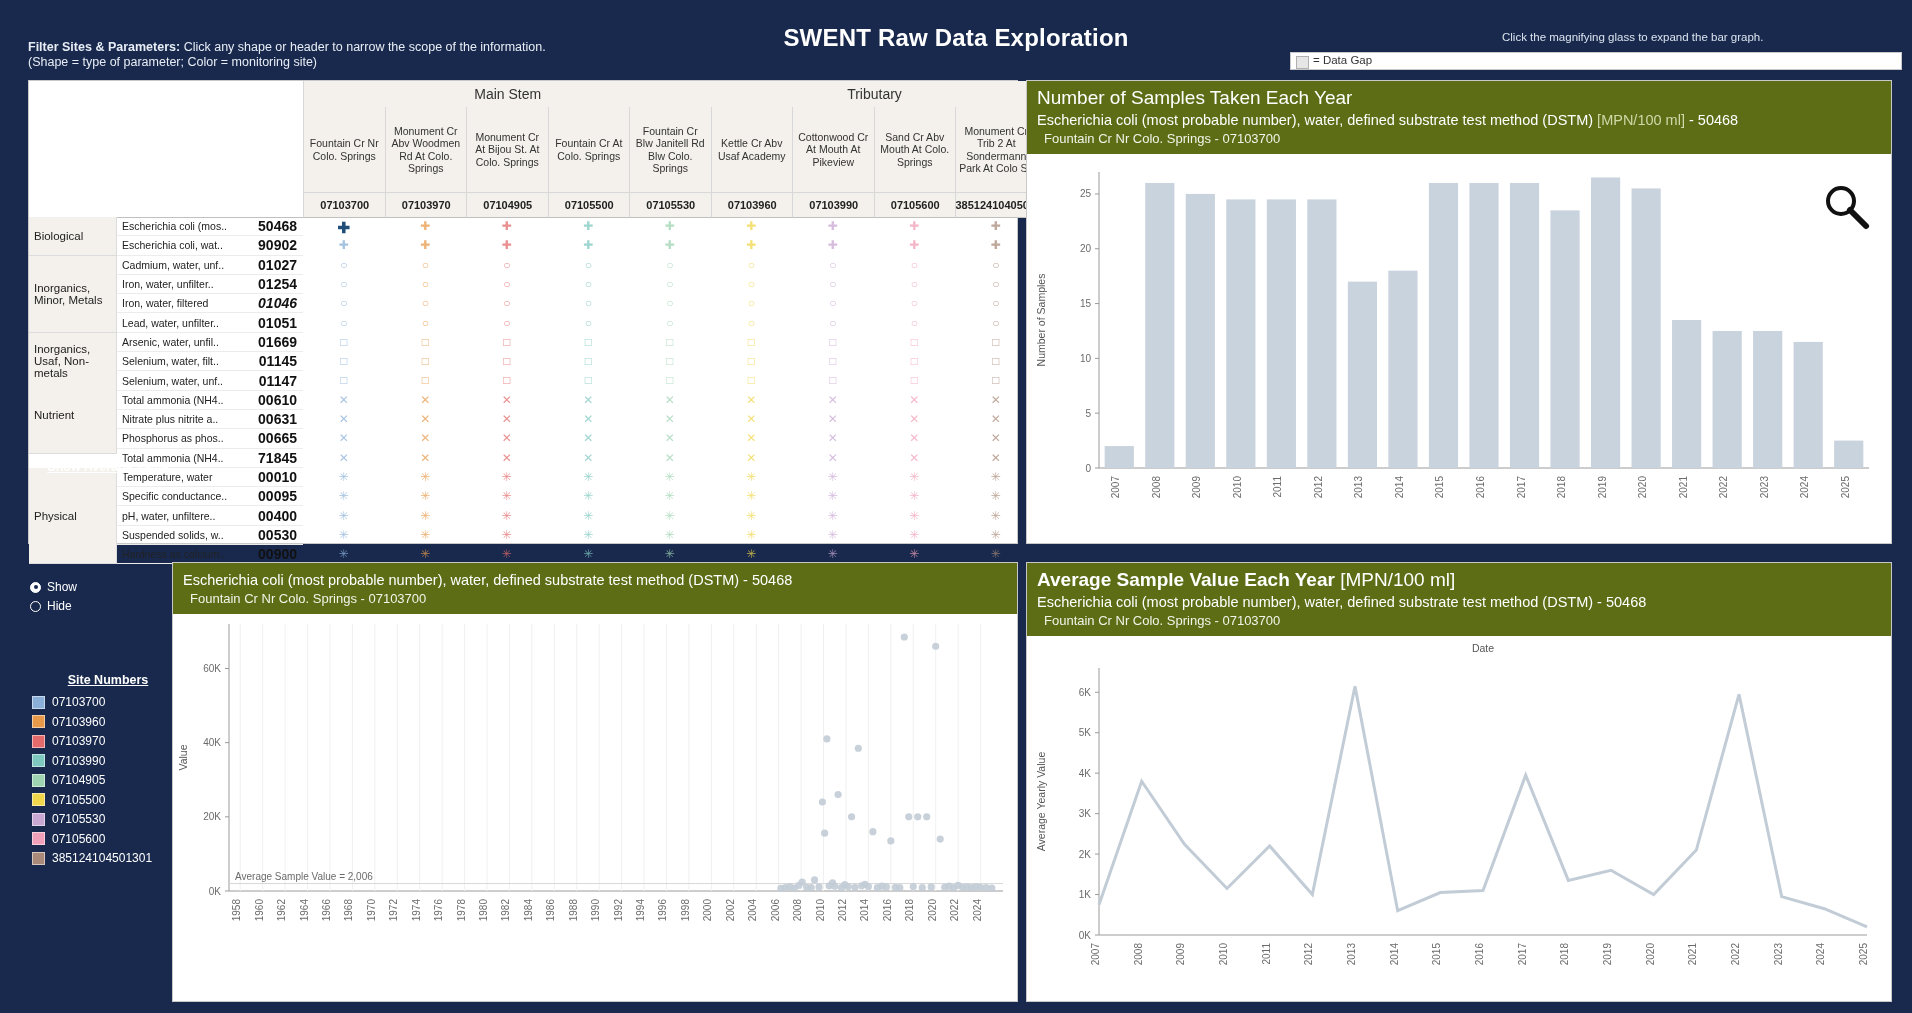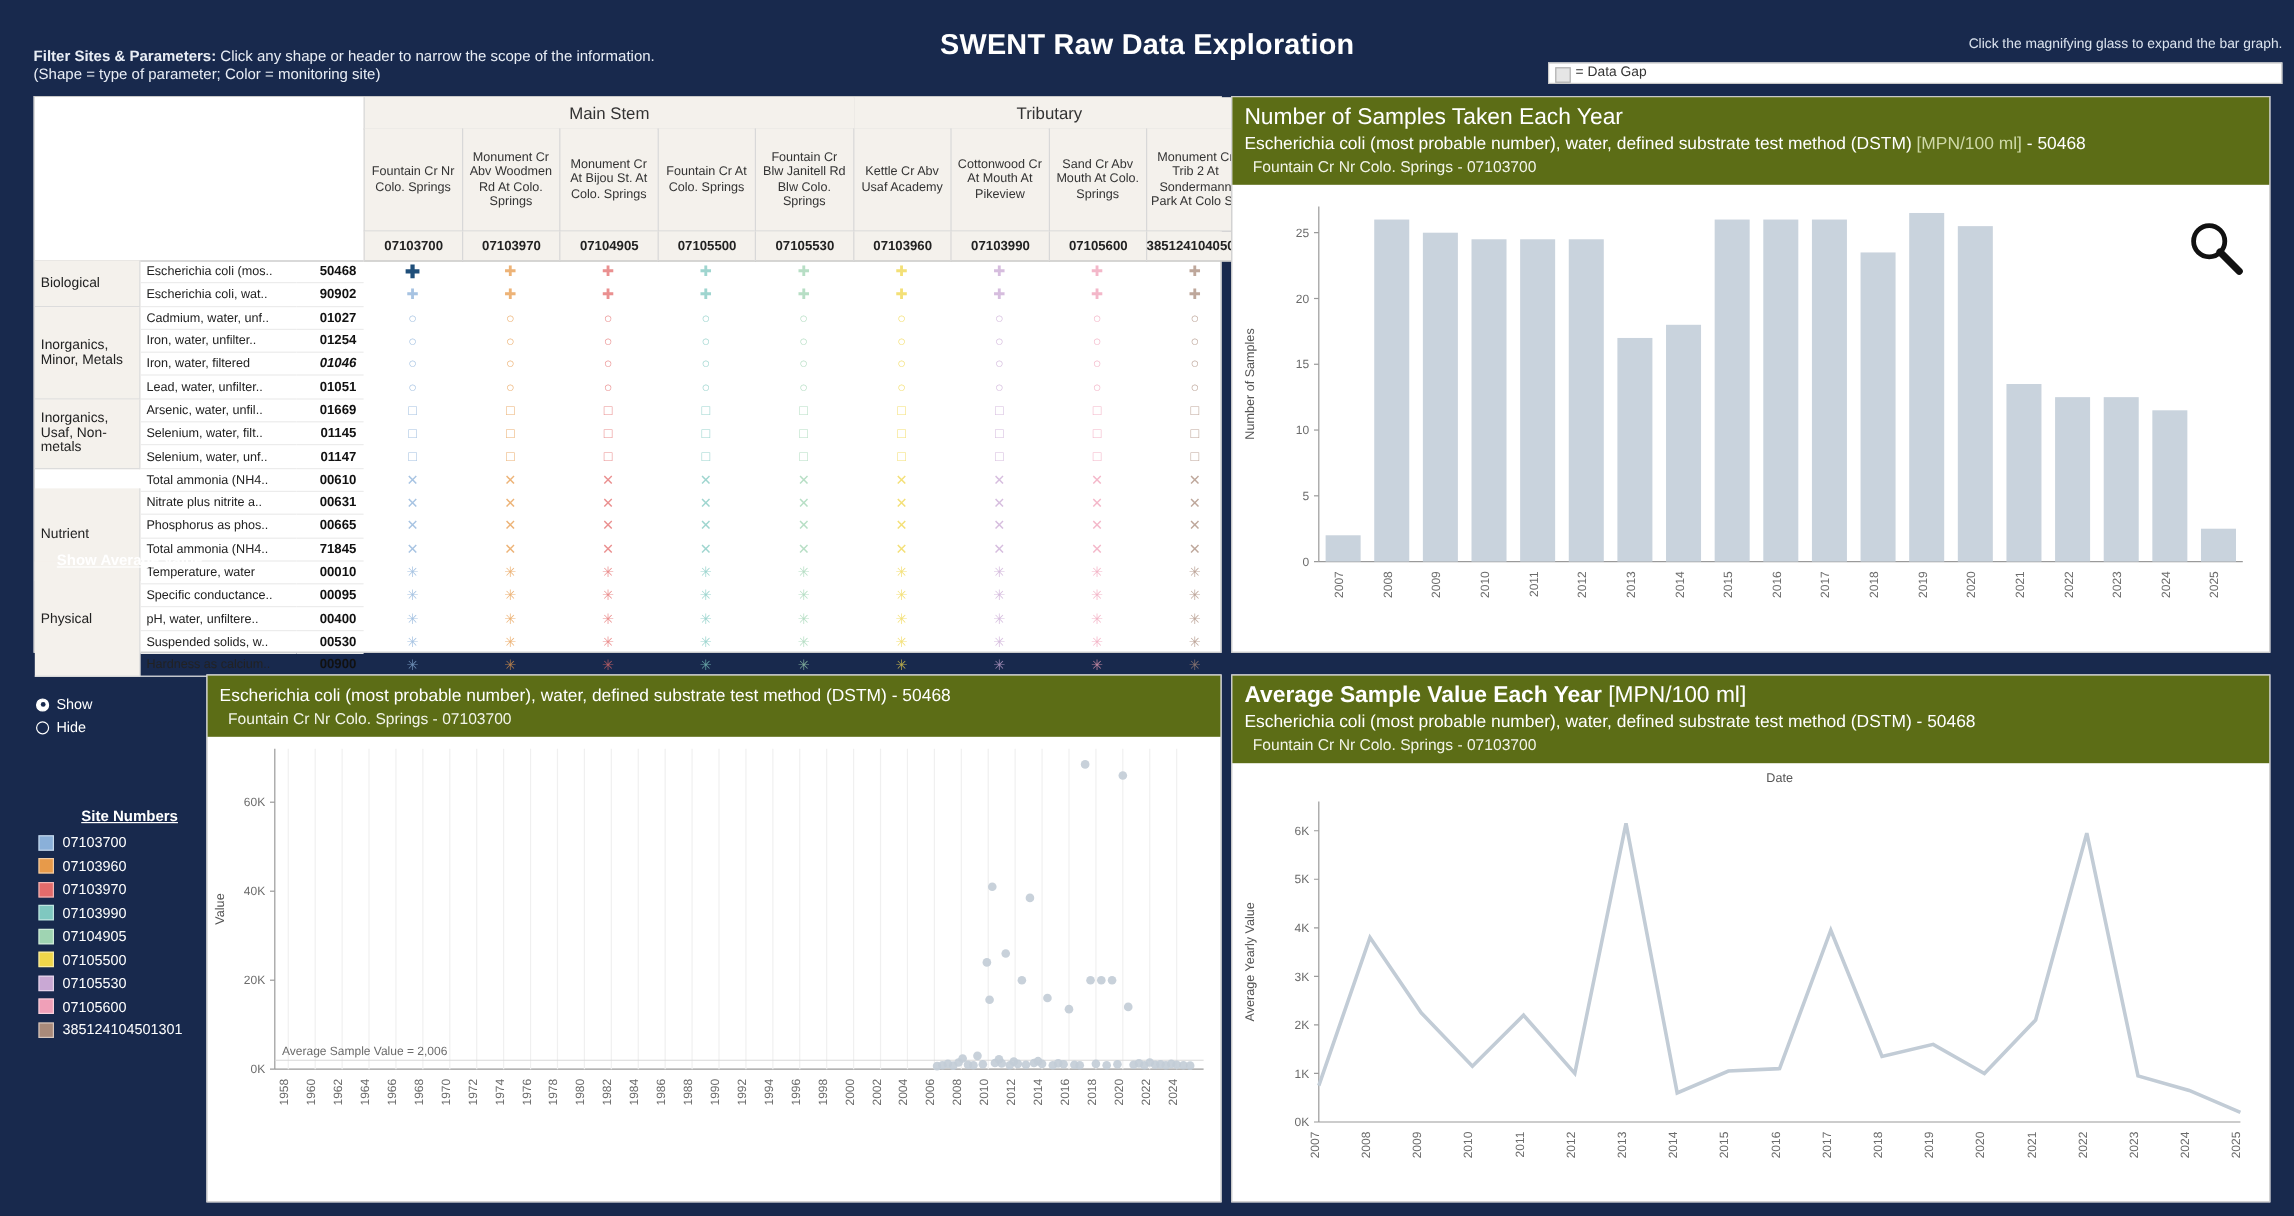--- a/index.html
+++ b/index.html
@@ -3,40 +3,40 @@
 <meta charset="utf-8">
 <style>
   html,body{margin:0;padding:0;background:#1b2a4a;}
   body{width:1912px;height:1013px;font-family:"Liberation Sans",sans-serif;color:#1a1a1a;overflow:hidden;}
   .app{position:relative;width:1912px;height:1013px;background:#18294d;}
 
   
   .title{position:absolute;top:3px;left:0;width:1912px;text-align:center;color:#fff;font-size:24px;font-weight:bold;letter-spacing:.2px;margin-top:21px;}
   .filter-note{position:absolute;left:28px;top:40px;color:#e8edf5;font-size:12.5px;line-height:15px;width:700px;}
   .filter-note b{font-weight:bold;}
-  .magnify-note{position:absolute;right:10px;top:31px;color:#dbe3ee;font-size:11.5px;text-align:right;width:400px;}
+  .magnify-note{position:absolute;right:10px;top:31px;color:#dbe3ee;font-size:11.5px;text-align:left;width:400px;}
   .gap-legend{position:absolute;right:10px;top:52px;width:610px;height:16px;background:#fff;border:1px solid #c9c9c9;}
   .gap-legend .sw{position:absolute;left:5px;top:3px;width:11px;height:11px;background:#e6e6e6;border:1px solid #b0b0b0;}
   .gap-legend .lb{position:absolute;left:22px;top:1px;font-size:11.5px;color:#333;}
 
   
   .matrix{position:absolute;left:28px;top:80px;width:990px;height:464px;background:#fff;border:1px solid #c8c8c8;box-sizing:border-box;}
   .mx-grid{position:relative;width:100%;height:100%;}
   .hdr-group{position:absolute;top:0;height:26px;border-bottom:1px solid #d8d8d8;border-left:1px solid #d8d8d8;
     background:#f4f1ec;font-size:14px;color:#333;display:flex;align-items:center;justify-content:center;}
   .hdr-site{position:absolute;top:26px;height:86px;border-left:1px solid #d8d8d8;border-bottom:1px solid #d8d8d8;
     background:#f4f1ec;font-size:10.5px;color:#333;line-height:12.5px;text-align:center;display:flex;align-items:center;justify-content:center;padding:2px 3px;box-sizing:border-box;}
   .hdr-num{position:absolute;top:112px;height:24px;border-left:1px solid #d8d8d8;border-bottom:1px solid #c0c0c0;
     background:#f4f1ec;font-size:11px;font-weight:bold;color:#222;display:flex;align-items:center;justify-content:center;}
   .corner{position:absolute;left:0;top:0;height:136px;border-bottom:1px solid #c0c0c0;background:#fff;}
   .cat-cell{position:absolute;left:0;width:88px;background:#f4f1ec;border-bottom:1px solid #dcdcdc;border-right:1px solid #dcdcdc;
     font-size:11.5px;color:#222;display:flex;align-items:center;padding-left:5px;box-sizing:border-box;}
   .par-cell{position:absolute;left:88px;width:130px;border-bottom:1px solid #ececec;font-size:10.5px;color:#222;
     display:flex;align-items:center;padding-left:5px;box-sizing:border-box;white-space:nowrap;overflow:hidden;}
-  .code-cell{position:absolute;left:218px;width:56px;border-bottom:1px solid #ececec;font-size:11px;font-weight:bold;color:#111;
+  .code-cell{position:absolute;left:218px;width:56px;border-bottom:1px solid #ececec;font-size:14px;font-weight:bold;color:#111;
     display:flex;align-items:center;justify-content:flex-end;padding-right:6px;box-sizing:border-box;}
   .mk{position:absolute;font-size:12px;text-align:center;line-height:1;}
   .mk.sel{font-size:15px;font-weight:bold;}
 
   
   .panel{position:absolute;background:#fff;border:1px solid #c8c8c8;box-sizing:border-box;}
   .ptitle{background:#5c6d16;color:#fff;padding:6px 10px 8px 10px;box-sizing:border-box;}
   .ptitle .l1{font-size:19px;}
   .ptitle .l2{font-size:14.5px;margin-top:3px;}
   .ptitle .l2 .unit{color:#cfd9a8;}
@@ -93,21 +93,21 @@
         <div class="hdr-num" style="left: 681.5px; width: 81.5px;">07103960</div>
         <div class="hdr-site" style="left: 763px; width: 81.5px;">Cottonwood Cr At Mouth At Pikeview</div>
         <div class="hdr-num" style="left: 763px; width: 81.5px;">07103990</div>
         <div class="hdr-site" style="left: 844.5px; width: 81.5px;">Sand Cr Abv Mouth At Colo. Springs</div>
         <div class="hdr-num" style="left: 844.5px; width: 81.5px;">07105600</div>
         <div class="hdr-site" style="left: 926px; width: 81.5px;">Monument Cr Trib 2 At Sondermann Park At Colo S..</div>
         <div class="hdr-num" style="left: 926px; width: 81.5px;">385124104050...</div>
         <div class="cat-cell" style="top: 136px; height: 38.6px;">Biological</div>
         <div class="cat-cell" style="top: 174.6px; height: 77.2px;">Inorganics, Minor, Metals</div>
         <div class="cat-cell" style="top: 251.8px; height: 57.9px;">Inorganics, Usaf, Non-metals</div>
-        <div class="cat-cell" style="top: 326px; height: 77.2px;">Nutrient</div>
+        <div class="cat-cell" style="top: 296px; height: 77.2px;">Nutrient</div>
         <div class="cat-cell" style="top: 386.9px; height: 96.5px;">Physical</div>
         <div class="par-cell" style="top: 136px; height: 19.3px;">Escherichia coli (mos..</div>
         <div class="code-cell" style="top: 136px; height: 19.3px;">50468</div>
         <div class="mk sel" style="left: 274px; width: 81.5px; top: 139px; color: rgb(31, 78, 121); opacity: 1;">✚</div>
         <div class="mk" style="left: 355.5px; width: 81.5px; top: 139px; color: rgb(231, 154, 74); opacity: 0.75;">✚</div>
         <div class="mk" style="left: 437px; width: 81.5px; top: 139px; color: rgb(227, 107, 107); opacity: 0.75;">✚</div>
         <div class="mk" style="left: 518.5px; width: 81.5px; top: 139px; color: rgb(127, 200, 192); opacity: 0.75;">✚</div>
         <div class="mk" style="left: 600px; width: 81.5px; top: 139px; color: rgb(159, 212, 178); opacity: 0.75;">✚</div>
         <div class="mk" style="left: 681.5px; width: 81.5px; top: 139px; color: rgb(240, 214, 74); opacity: 0.75;">✚</div>
         <div class="mk" style="left: 763px; width: 81.5px; top: 139px; color: rgb(201, 168, 212); opacity: 0.75;">✚</div>

